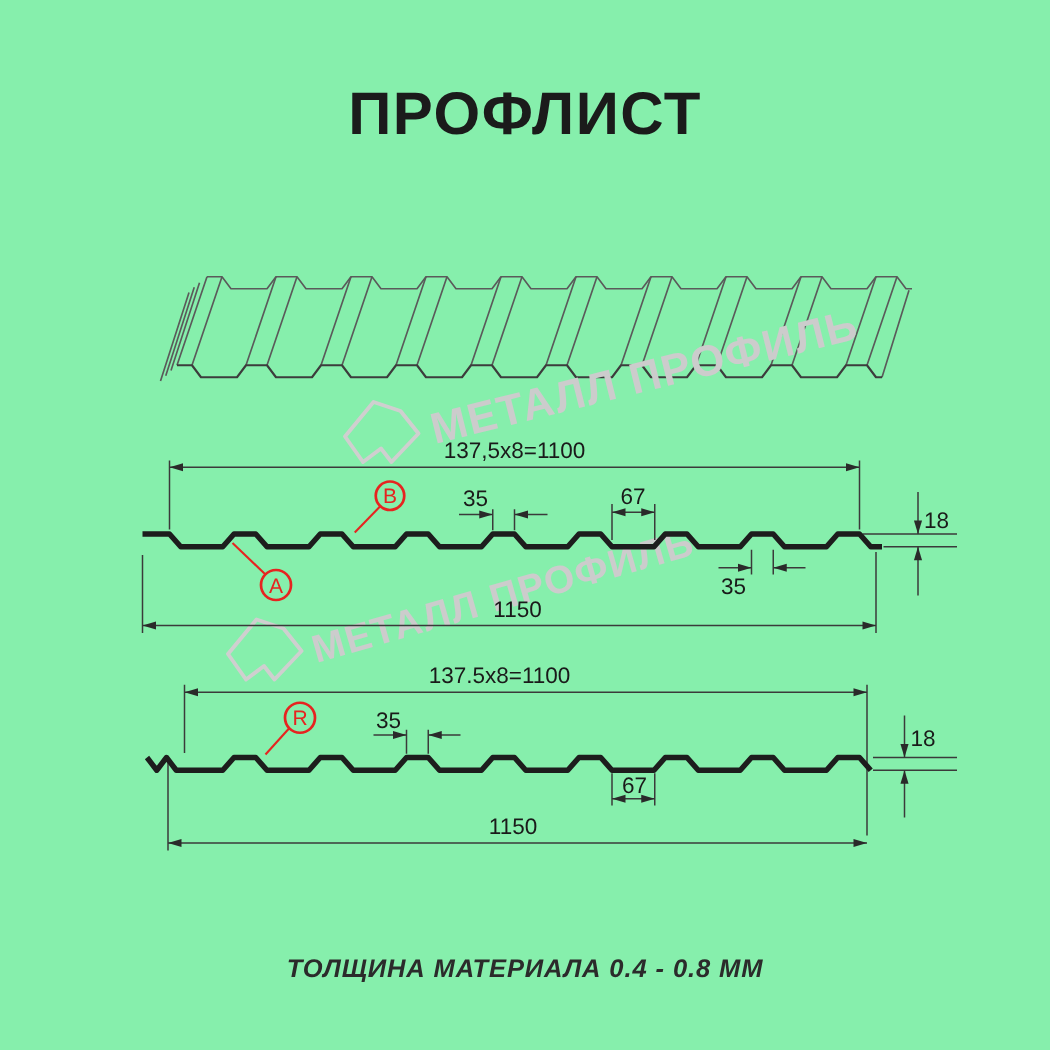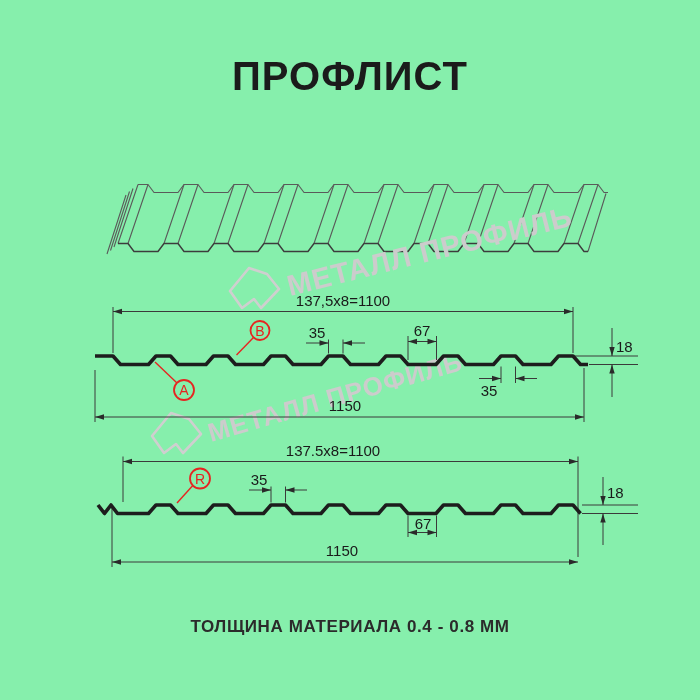--- a/index.html
+++ b/index.html
@@ -2,22 +2,22 @@
 <html><head>
 <meta charset="utf-8">
 <style>
   html,body{margin:0;padding:0;background:#fff;}
   .page{position:relative;width:700px;height:700px;background:#86efac;overflow:hidden;
         font-family:"Liberation Sans",sans-serif;}
   .title{position:absolute;top:54px;left:0;width:700px;text-align:center;
          font-size:40px;font-weight:700;letter-spacing:1px;color:#1b1b1b;}
   .subtitle{position:absolute;top:100px;left:0;width:700px;text-align:center;
          font-size:21px;font-weight:600;letter-spacing:1.5px;color:#222;}
-  .footnote{position:absolute;top:617px;left:0;width:700px;text-align:center;
-         font-size:17px;font-weight:700;letter-spacing:.6px;color:#2b2b2b;}
+  .footnote{position:absolute;top:636px;left:0;width:700px;text-align:center;
+         font-size:17px;font-weight:700;letter-spacing:.6px;color:#2b2b2b;font-style:italic;}
   svg{position:absolute;top:0;left:0;}
   .profile{fill:none;stroke:#1d1d1d;stroke-width:3.6;stroke-linejoin:round;}
   .thin{stroke:#3a3a3a;stroke-width:1;fill:none;}
   .arr{fill:#2a2a2a;stroke:none;}
   .dimtxt{font-size:15px;fill:#1a1a1a;}
   .mark{fill:none;stroke-width:1.8;}
   .marktxt{font-size:14px;text-anchor:middle;}
   .leader{stroke-width:1.4;}
   .sheet3d{fill:none;stroke:#3c3c3c;stroke-width:1.4;stroke-linejoin:round;}
   .sheet3dthin{fill:none;stroke:#5a5a5a;stroke-width:1.1;stroke-linejoin:round;}

